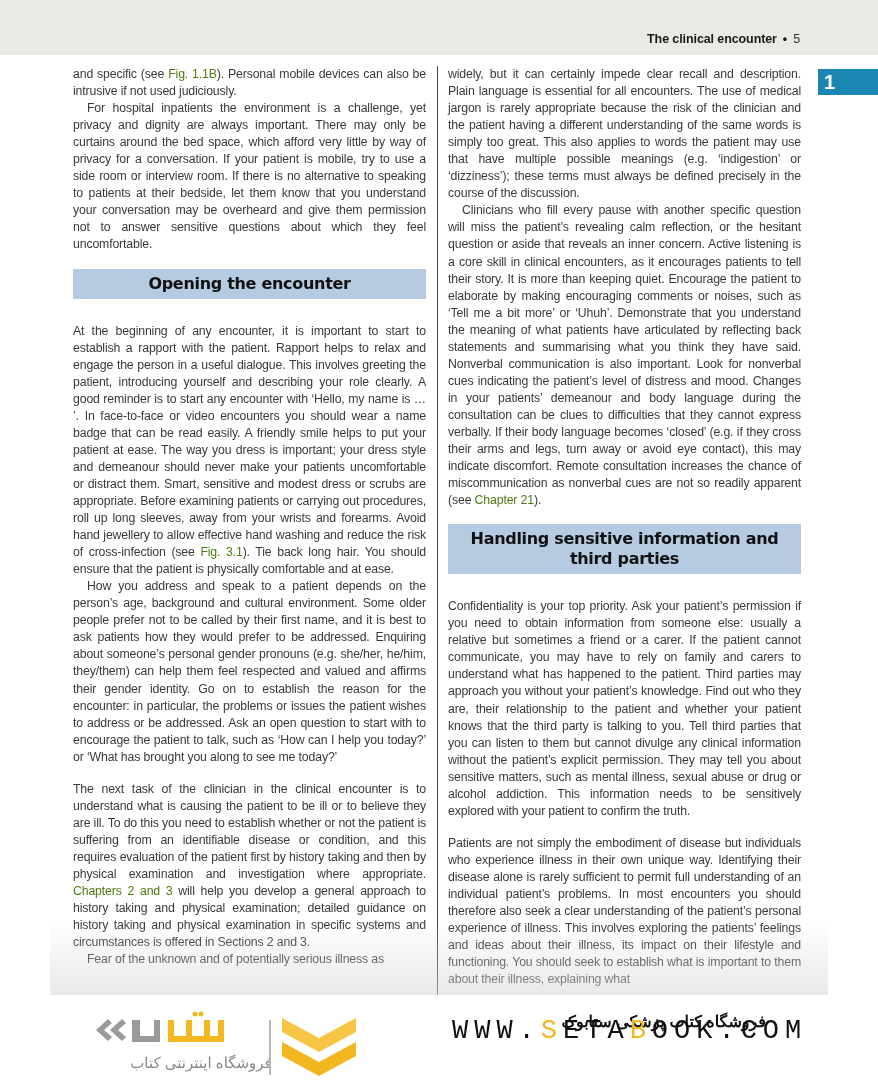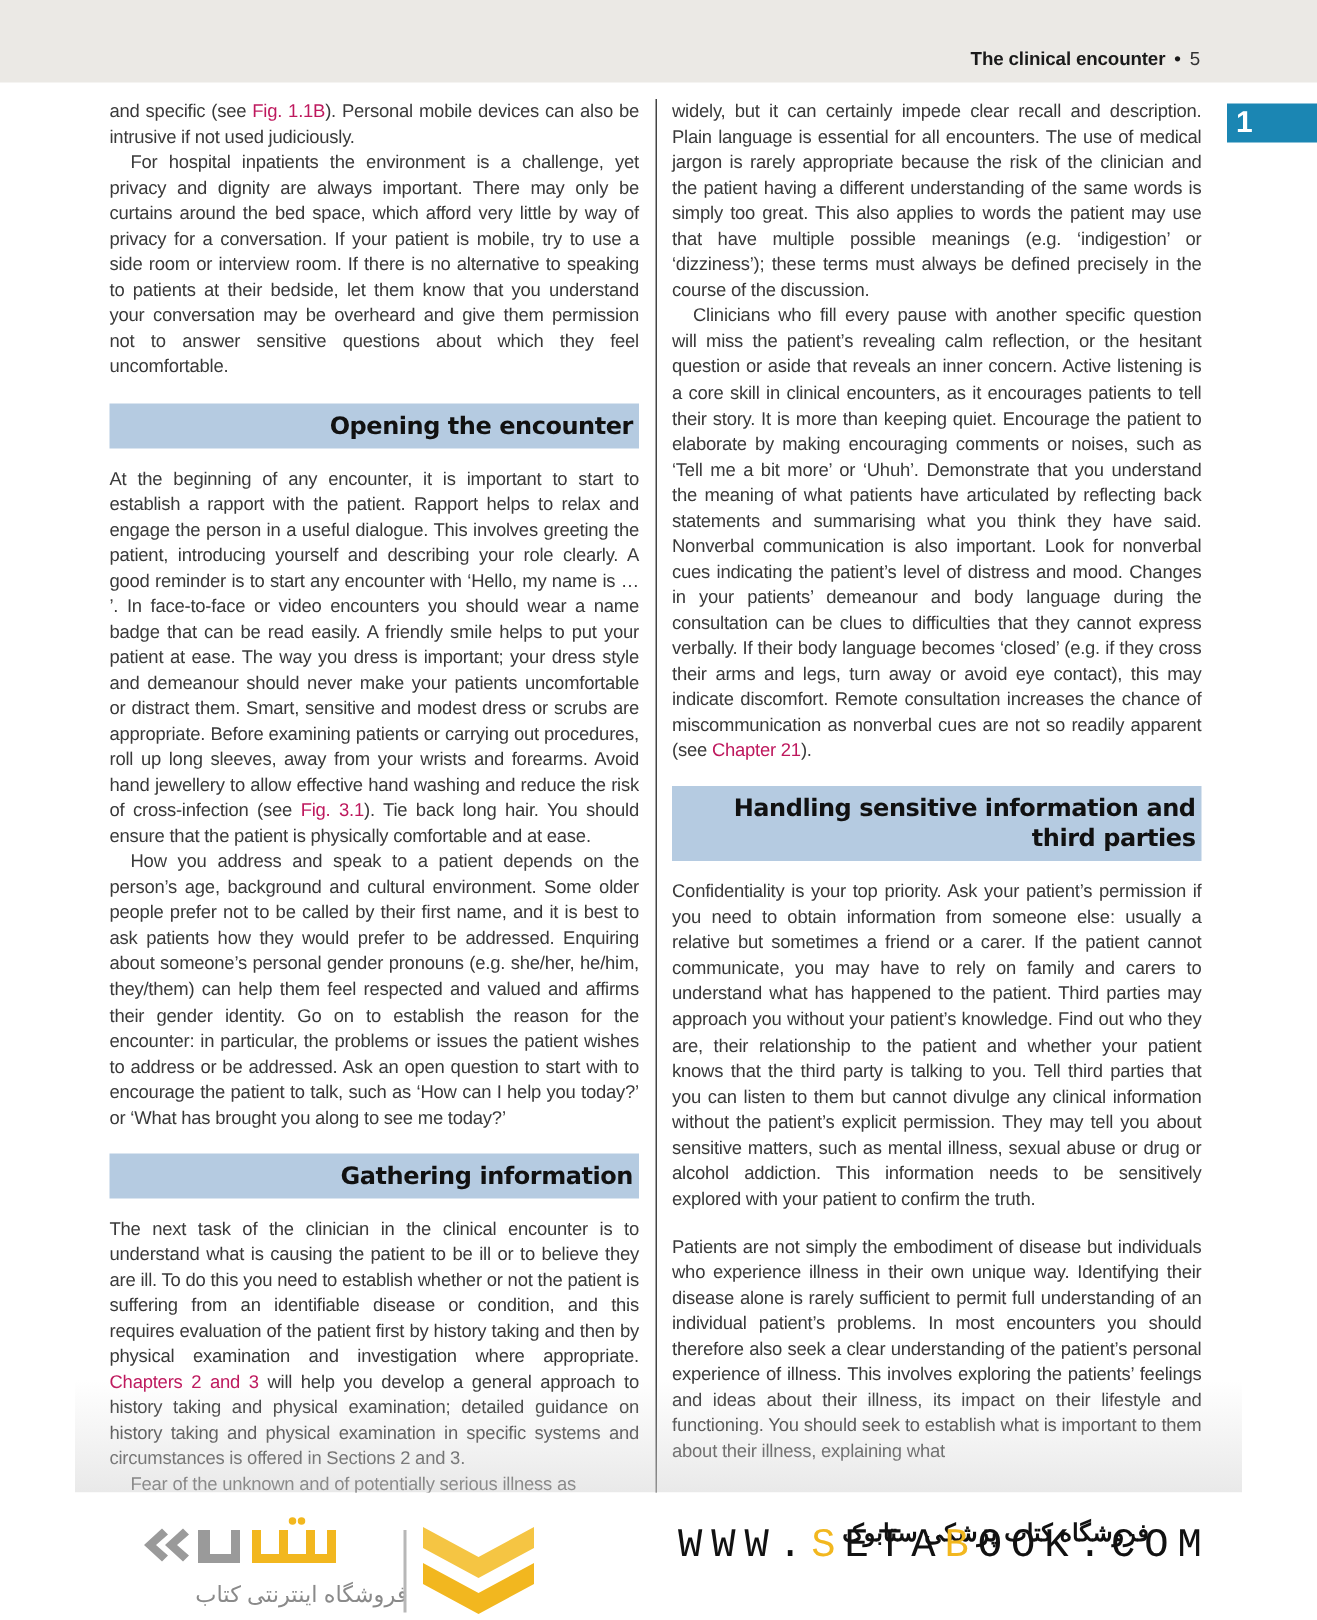--- a/index.html
+++ b/index.html
@@ -33,26 +33,26 @@
     letter-spacing: -0.15px;
   }
   .col.left { left: 73px; }
   .col.right { left: 448px; }
   .col p { margin: 0; }
   .col p.indent { text-indent: 14px; }
   .divider {
     position: absolute; left: 437px; top: 66px; width: 1px; height: 930px;
     background: #444;
   }
-  .link { color: #be185d; }
+  .link { color: #4d7c0f; }
   .section-head {
     background: #b5cbe1; color: #111;
     font-family: "DejaVu Sans", sans-serif; font-weight: bold;
-    font-size: 16px; line-height: 20px; text-align: right;
-    padding: 5px 4px; margin: 0 0 12px 0;
+    font-size: 16px; line-height: 20px; text-align: center;
+    padding: 5px 16px; margin: 0 0 24px 0;
     letter-spacing: -0.3px;
   }
   .fade {
     position: absolute; left: 50px; top: 920px; width: 778px; height: 75px;
     background: linear-gradient(to bottom, rgba(220,220,220,0) 0%, rgba(215,215,215,0.55) 100%);
     pointer-events: none;
   }
   .footer {
     position: absolute; left: 0; top: 995px; width: 878px; height: 85px;
     background: #ffffff;
@@ -88,21 +88,20 @@
 <div class="chapter-tab">1</div>
 
 <div class="col left">
   <p><span>and specific (see </span><span class="link">Fig. 1.1B</span><span>). Personal mobile devices can also be intrusive if not used judiciously.</span></p>
   <p class="indent">For hospital inpatients the environment is a challenge, yet privacy and dignity are always important. There may only be curtains around the bed space, which afford very little by way of privacy for a conversation. If your patient is mobile, try to use a side room or interview room. If there is no alternative to speaking to patients at their bedside, let them know that you understand your conversation may be overheard and give them permission not to answer sensitive questions about which they feel uncomfortable.</p>
   <div style="height:15px"></div>
   <div class="section-head">Opening the encounter</div>
   <p><span>At the beginning of any encounter, it is important to start to establish a rapport with the patient. Rapport helps to relax and engage the person in a useful dialogue. This involves greeting the patient, introducing yourself and describing your role clearly. A good reminder is to start any encounter with ‘Hello, my name is … ’. In face-to-face or video encounters you should wear a name badge that can be read easily. A friendly smile helps to put your patient at ease. The way you dress is important; your dress style and demeanour should never make your patients uncomfortable or distract them. Smart, sensitive and modest dress or scrubs are appropriate. Before examining patients or carrying out procedures, roll up long sleeves, away from your wrists and forearms. Avoid hand jewellery to allow effective hand washing and reduce the risk of cross-infection (see </span><span class="link">Fig. 3.1</span><span>). Tie back long hair. You should ensure that the patient is physically comfortable and at ease.</span></p>
   <p class="indent">How you address and speak to a patient depends on the person’s age, background and cultural environment. Some older people prefer not to be called by their first name, and it is best to ask patients how they would prefer to be addressed. Enquiring about someone’s personal gender pronouns (e.g. she/her, he/him, they/them) can help them feel respected and valued and affirms their gender identity. Go on to establish the reason for the encounter: in particular, the problems or issues the patient wishes to address or be addressed. Ask an open question to start with to encourage the patient to talk, such as ‘How can I help you today?’ or ‘What has brought you along to see me today?’</p>
   <div style="height:15px"></div>
-  <div class="section-head">Gathering information</div>
   <p><span>The next task of the clinician in the clinical encounter is to understand what is causing the patient to be ill or to believe they are ill. To do this you need to establish whether or not the patient is suffering from an identifiable disease or condition, and this requires evaluation of the patient first by history taking and then by physical examination and investigation where appropriate. </span><span class="link">Chapters 2 and 3</span><span> will help you develop a general approach to history taking and physical examination; detailed guidance on history taking and physical examination in specific systems and circumstances is offered in Sections 2 and 3.</span></p>
   <p class="indent">Fear of the unknown and of potentially serious illness as</p>
 </div>
 
 <div class="divider"></div>
 
 <div class="col right">
   <p>widely, but it can certainly impede clear recall and description. Plain language is essential for all encounters. The use of medical jargon is rarely appropriate because the risk of the clinician and the patient having a different understanding of the same words is simply too great. This also applies to words the patient may use that have multiple possible meanings (e.g. ‘indigestion’ or ‘dizziness’); these terms must always be defined precisely in the course of the discussion.</p>
   <p class="indent"><span>Clinicians who fill every pause with another specific question will miss the patient’s revealing calm reflection, or the hesitant question or aside that reveals an inner concern. Active listening is a core skill in clinical encounters, as it encourages patients to tell their story. It is more than keeping quiet. Encourage the patient to elaborate by making encouraging comments or noises, such as ‘Tell me a bit more’ or ‘Uhuh’. Demonstrate that you understand the meaning of what patients have articulated by reflecting back statements and summarising what you think they have said. Nonverbal communication is also important. Look for nonverbal cues indicating the patient’s level of distress and mood. Changes in your patients’ demeanour and body language during the consultation can be clues to difficulties that they cannot express verbally. If their body language becomes ‘closed’ (e.g. if they cross their arms and legs, turn away or avoid eye contact), this may indicate discomfort. Remote consultation increases the chance of miscommunication as nonverbal cues are not so readily apparent (see </span><span class="link">Chapter 21</span><span>).</span></p>
   <div style="height:15px"></div>

